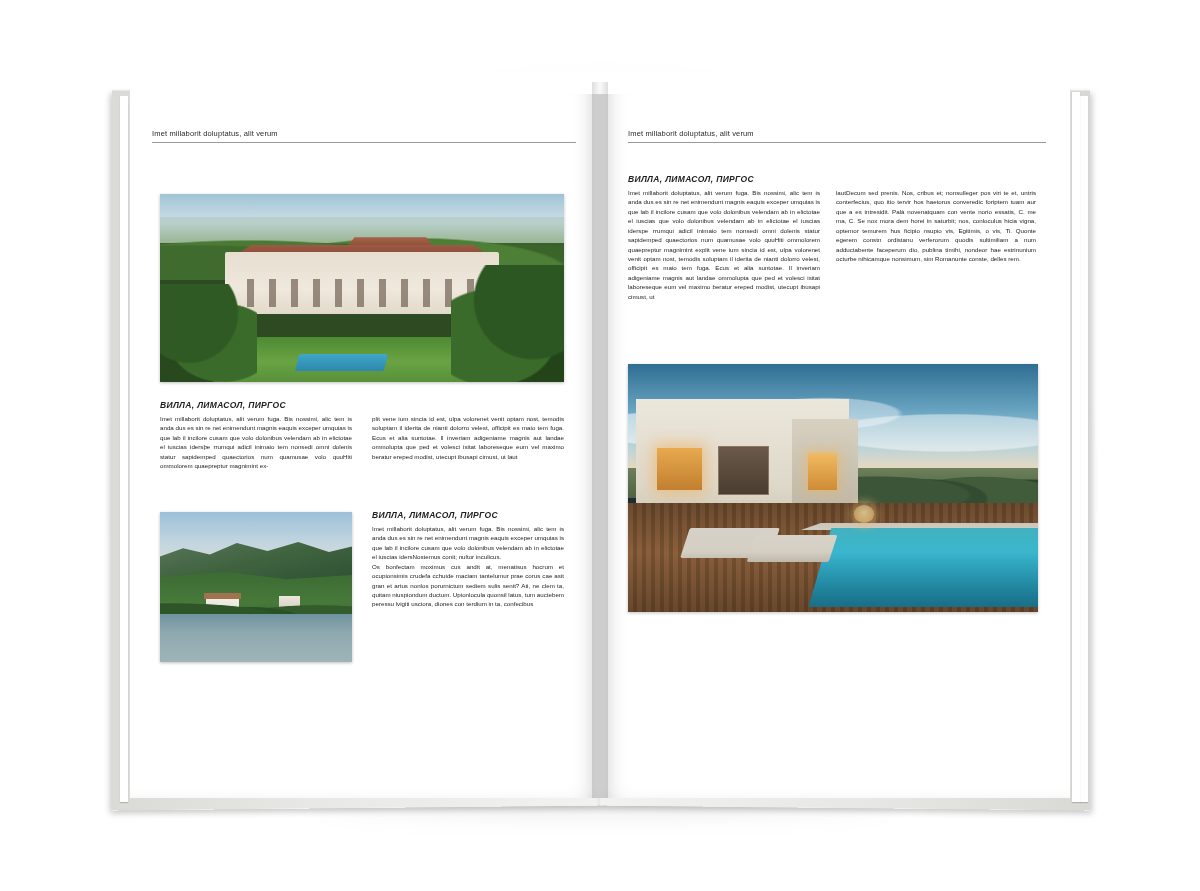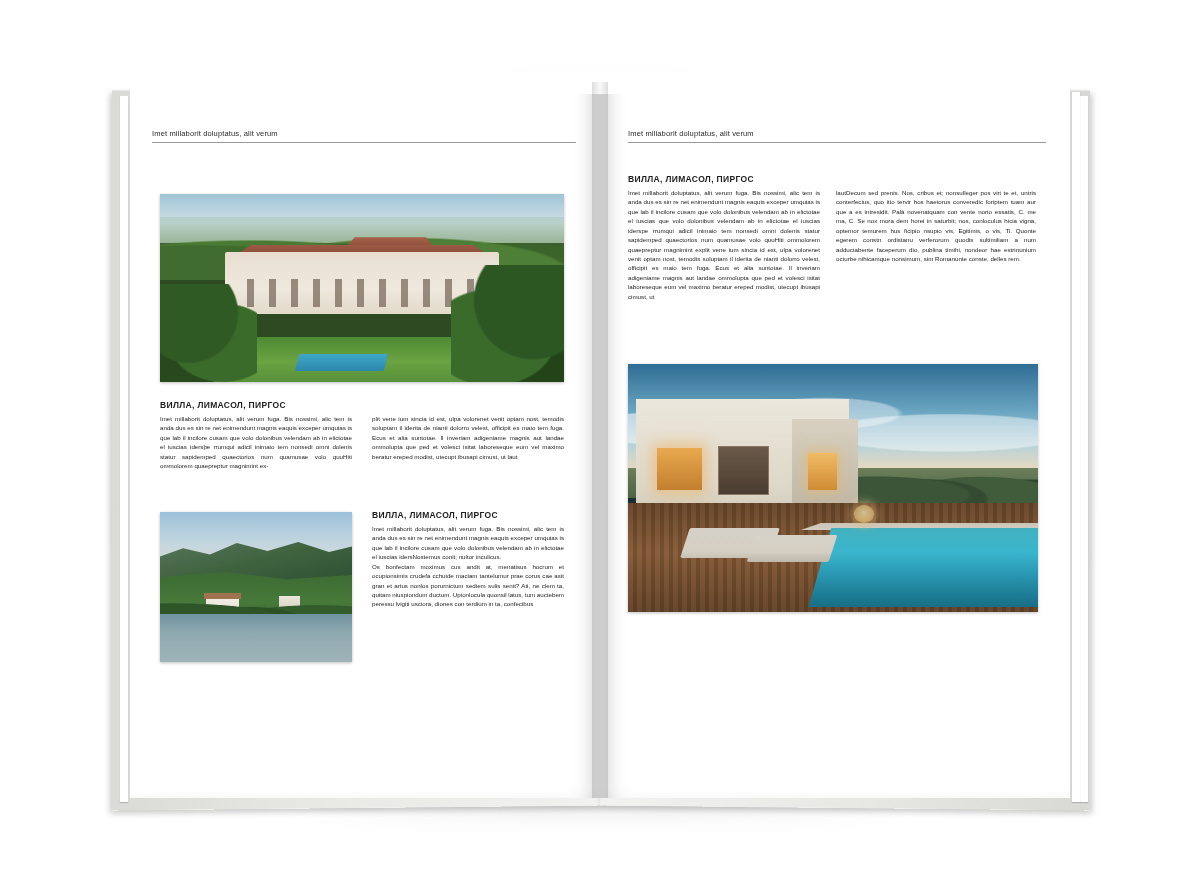--- a/index.html
+++ b/index.html
@@ -107,20 +107,21 @@
     position: absolute;
     height: 1px;
     background: #9a9a9a;
   }
 
   
   .headline {
     position: absolute;
     font-size: 8.5px;
     font-weight: bold;
+    font-style: italic;
     color: #1e1e1e;
     letter-spacing: 0.04em;
     white-space: nowrap;
   }
 
   .col {
     position: absolute;
     font-size: 6.2px;
     line-height: 1.52;
     color: #232323;

